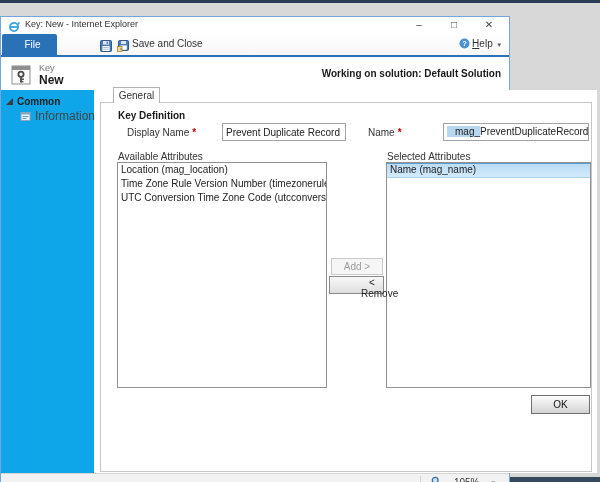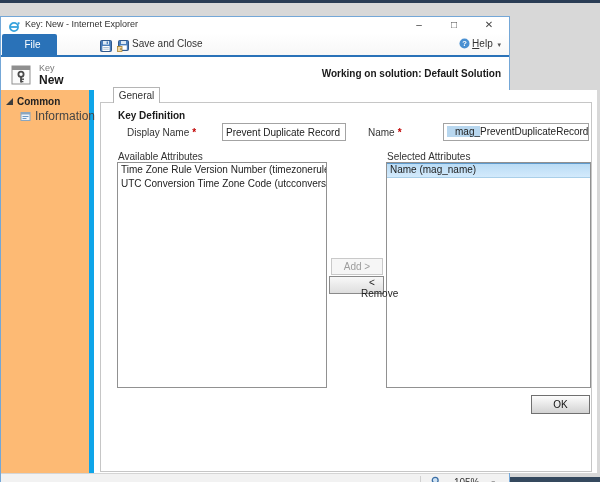--- a/index.html
+++ b/index.html
@@ -35,22 +35,22 @@
   .help-caret { font-size:7px; color:#555; margin-left:2px; }
 
   
   .rec-header { position:absolute; left:0; top:42px; width:100%; height:31px; background:#fff; }
   .key-icon { position:absolute; left:10px; top:6px; width:20px; height:20px; }
   .entity-type { position:absolute; left:38px; top:4px; font-size:9px; color:#777; }
   .record-name { position:absolute; left:38px; top:14px; font-size:12px; font-weight:bold; color:#1a1a1a; }
   .solution-text { position:absolute; right:8px; top:9px; font-size:10px; font-weight:bold; color:#1a1a1a; }
 
   
-  .sidebar { position:absolute; left:0; top:73px; width:93px; height:383px; background:#fdba74;
-             border-right:5px solid #0ea5e9; }
+  .sidebar { position:absolute; left:0; top:73px; width:93px; height:383px; background:#0ea5e9;
+             border-right:1px solid #0ea5e9; }
   .side-section { position:absolute; left:5px; top:6px; font-size:10px; font-weight:bold; color:#222;
                   display:flex; align-items:center; gap:4px; }
   .side-item { position:absolute; left:19px; top:19px; font-size:12px; color:#444;
                display:flex; align-items:center; gap:4px; }
 
   
   .main-area { position:absolute; left:94px; top:73px; width:502px; height:383px; background:#fff; }
   .tab-panel { position:absolute; left:99px; top:85px; width:492px; height:370px;
                border:1px solid #c6c6c6; background:#fff; }
   .tab { position:absolute; left:112px; top:70px; width:47px; height:16px; background:#fff;
@@ -202,20 +202,21 @@
 
   <div class="field-label lbl-name">
     <span>Name</span><span class="req">*</span>
   </div>
   <div class="text-input input-name">
     <span class="sel-text">mag_</span><span>PreventDuplicateRecord</span>
   </div>
 
   <div class="list-label lbl-available">Available Attributes</div>
   <div class="listbox listbox-available">
+    <div class="list-item">Location (mag_location)</div>
     <div class="list-item">Time Zone Rule Version Number (timezoneruleversionnumber)</div>
     <div class="list-item">UTC Conversion Time Zone Code (utcconversiontimezonecode)</div>
   </div>
 
   <div class="list-label lbl-selected">Selected Attributes</div>
   <div class="listbox listbox-selected">
     <div class="list-item selected">Name (mag_name)</div>
   </div>
 
   <button class="mid-btn btn-add" disabled="">Add &gt;</button>

